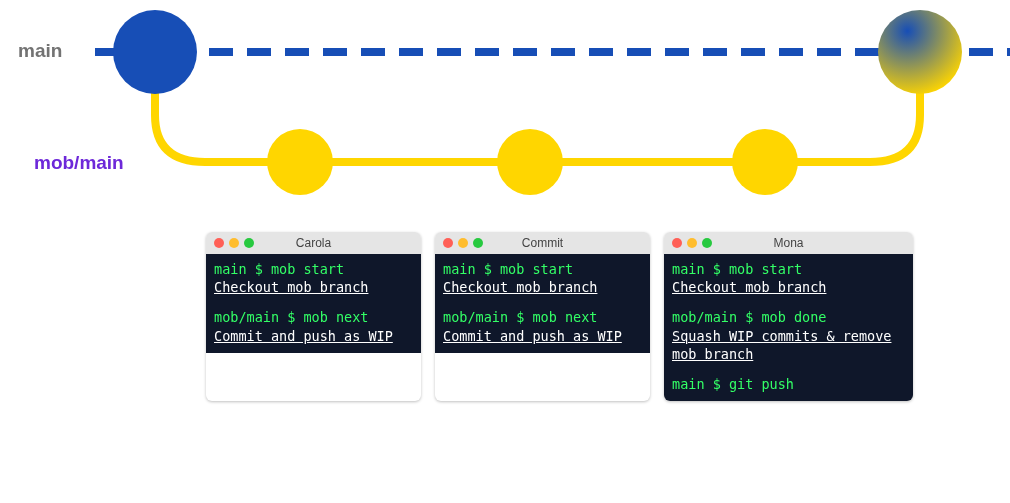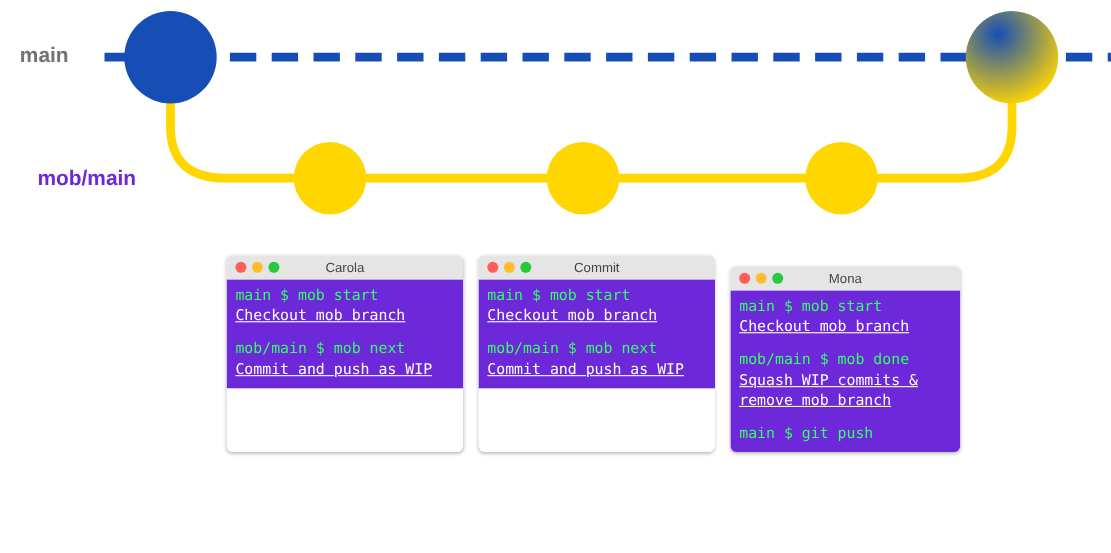--- a/index.html
+++ b/index.html
@@ -32,22 +32,21 @@
     padding-left: 206px;
   }
   .term {
     width: 215px;
     border-radius: 6px;
     overflow: hidden;
     box-shadow: 0 1px 3px rgba(0,0,0,0.25);
     flex-shrink: 0;
   }
   .term-wide {
-    width: 209px;
-    margin-top: 10px;
+    width: 249px;
   }
   .term-header {
     background: #e5e5e5;
     height: 22px;
     display: flex;
     align-items: center;
     position: relative;
     padding: 0 8px;
   }
   .term-dots {
@@ -62,21 +61,21 @@
   .dot-yellow { background: #ffbd2e; }
   .dot-green { background: #27c93f; }
   .term-title {
     position: absolute;
     left: 0; right: 0;
     text-align: center;
     font-size: 12px;
     color: #444;
   }
   .term-body {
-    background: #6d28d9;
+    background: #0f172a;
     padding: 6px 8px 8px 8px;
     font-family: "Menlo", "Consolas", monospace;
     font-size: 13.5px;
     line-height: 1.35;
   }
   .cmd {
     color: #33ff66;
     white-space: nowrap;
   }
   .desc {

